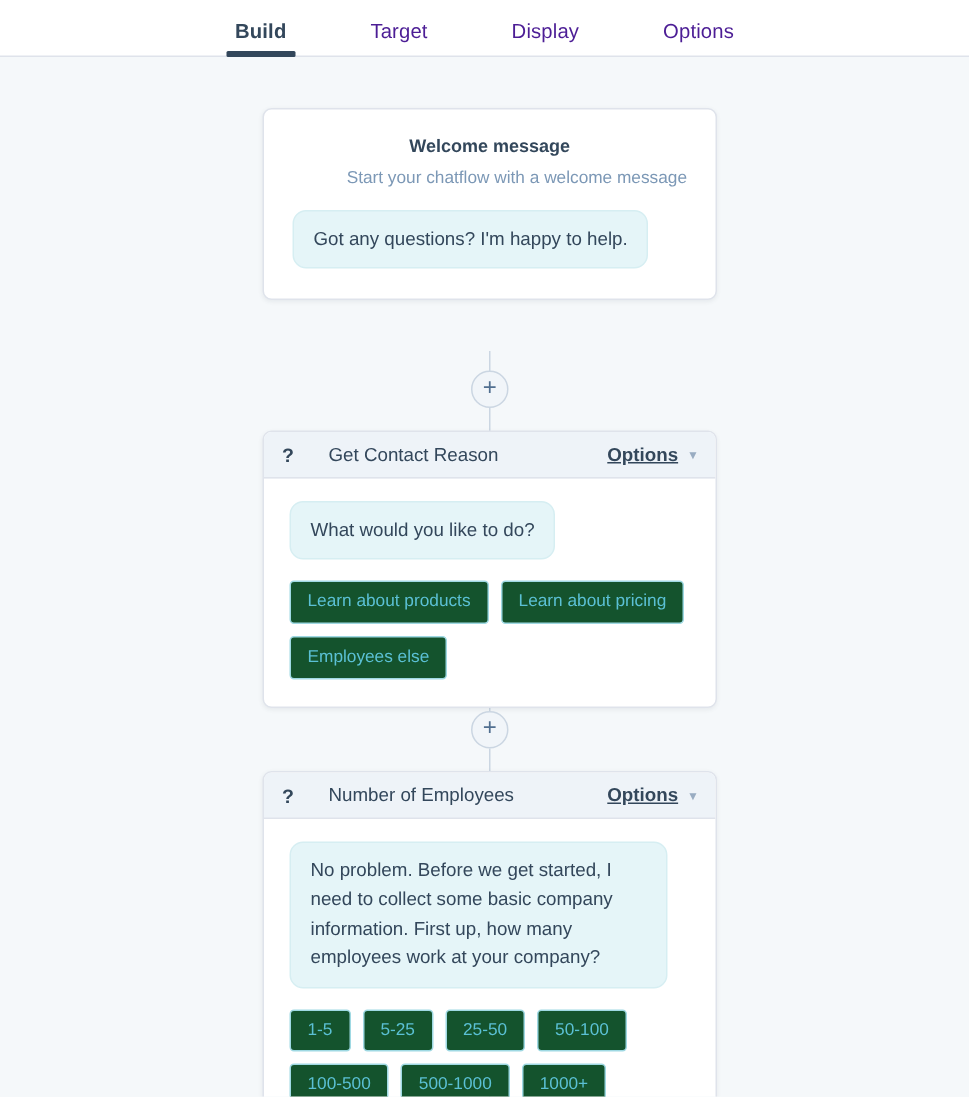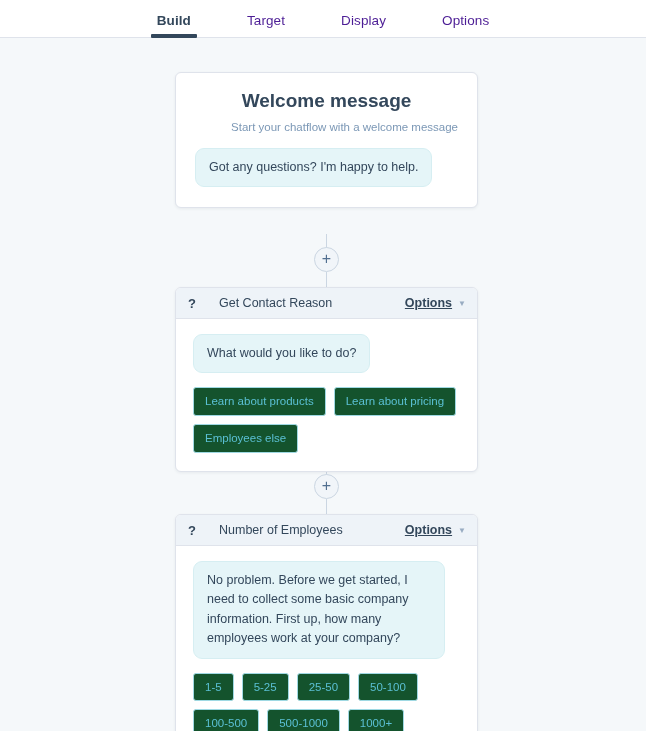--- a/index.html
+++ b/index.html
@@ -79,21 +79,21 @@
     box-sizing: border-box;
     overflow: hidden;
   }
 
   
   .welcome-body {
     padding: 17px 19px 20px 19px;
   }
   .welcome-title {
     text-align: center;
-    font-size: 19px;
+    font-size: 12px;
     font-weight: bold;
     color: #33475b;
     margin-bottom: 9px;
   }
   .welcome-sub {
     text-align: right;
     font-size: 11.5px;
     color: #7c98b6;
     margin-bottom: 15px;
   }

